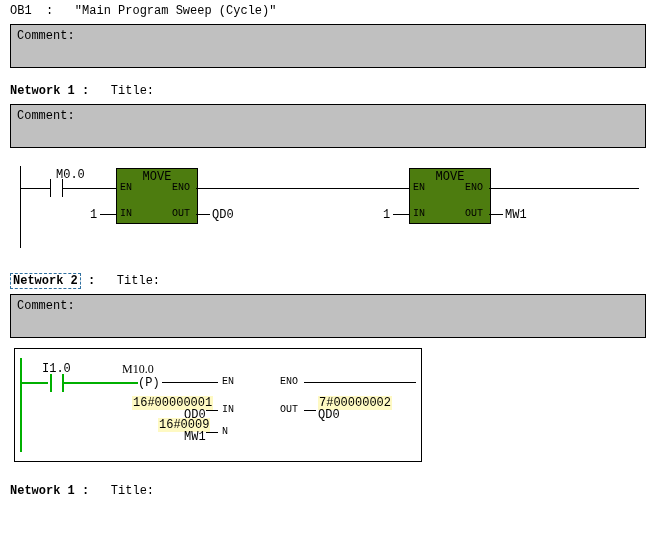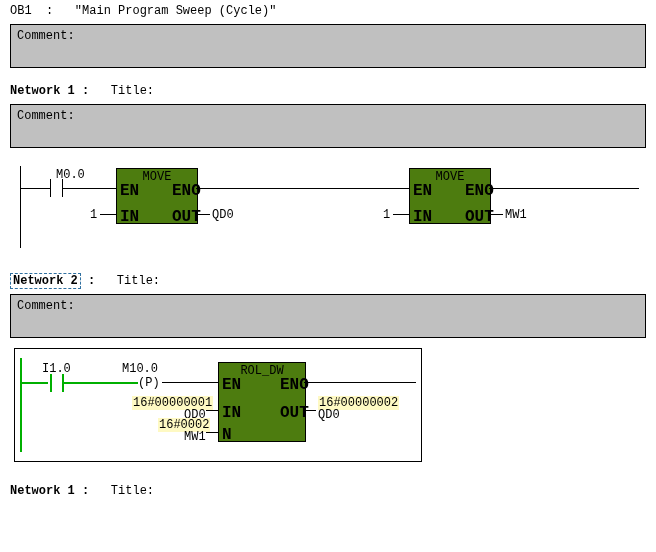--- a/index.html
+++ b/index.html
@@ -78,22 +78,21 @@
     background: #4d7c0f;
   }
   .fbox .title {
     text-align: center;
     font-size: 12px;
     border-bottom: 1px solid #000;
     padding: 1px 0;
   }
   .port-label {
     position:absolute;
-    font-size:16px;
-    font-weight:bold;
+    font-size:10px;
   }
   .selbox {
     position:absolute;
     border:1px solid #000;
   }
   .p-paren {
     position:absolute;
     font-size:12px;
   }
 </style>
@@ -179,46 +178,43 @@
 
   <div class="wire-green vline" style="left:10px;top:10px;width:2px;height:94px;"></div>
 
   <div class="wire-green hline-thick" style="left:10px;top:34px;width:28px;"></div>
 
   <div class="label" style="left:32px;top:14px;">I1.0</div>
   <div class="contact-left-g" style="left:40px;top:26px;"></div>
   <div class="contact-right-g" style="left:52px;top:26px;"></div>
   <div class="wire-green hline-thick" style="left:54px;top:34px;width:74px;"></div>
 
-  <div class="label" style="left:112px;top:14px;">M10.0</div>
+  <div class="label" style="left:112px;top:14px;font-family:Liberation Serif, serif;">M10.0</div>
   <div class="p-paren" style="left:128px;top:28px;">(<span>P</span>)</div>
 
   <div class="wire hline" style="left:152px;top:34px;width:56px;"></div>
 
-  <div class="fbox" style="left:208px;top:14px;width:86px;height:78px;">
-    <div class="title" style="border-bottom:none;">ROL_DW</div>
-  </div>
   <div class="port-label" style="left:212px;top:28px;">EN</div>
   <div class="port-label" style="left:270px;top:28px;">ENO</div>
   <div class="port-label" style="left:212px;top:56px;">IN</div>
   <div class="port-label" style="left:270px;top:56px;">OUT</div>
   <div class="port-label" style="left:212px;top:78px;">N</div>
 
   <div class="wire hline" style="left:294px;top:34px;width:112px;"></div>
 
   <div class="wire hline" style="left:196px;top:62px;width:12px;"></div>
   <div class="label label-hl" style="left:122px;top:48px;">16#00000001</div>
   <div class="label" style="left:174px;top:60px;">QD0</div>
 
   <div class="wire hline" style="left:196px;top:84px;width:12px;"></div>
-  <div class="label label-hl" style="left:148px;top:70px;">16#0002</div>
+  <div class="label label-hl" style="left:148px;top:70px;">16#0009</div>
   <div class="label" style="left:174px;top:82px;">MW1</div>
 
   <div class="wire hline" style="left:294px;top:62px;width:12px;"></div>
-  <div class="label label-hl" style="left:308px;top:48px;">16#00000002</div>
+  <div class="label label-hl" style="left:308px;top:48px;">7#00000002</div>
   <div class="label" style="left:308px;top:60px;">QD0</div>
 </div>
 
 <div class="network-title">
   <b>Network 1</b>
   <b> :</b>
   <span>&nbsp;</span>
   <span>Title:</span>
 </div>
 

